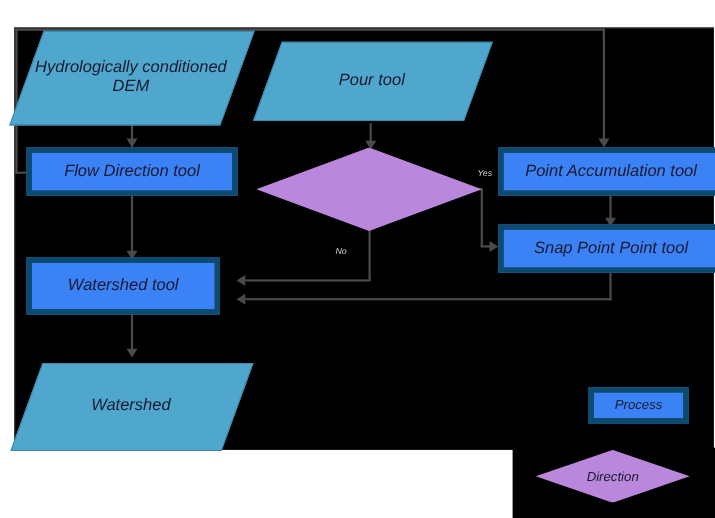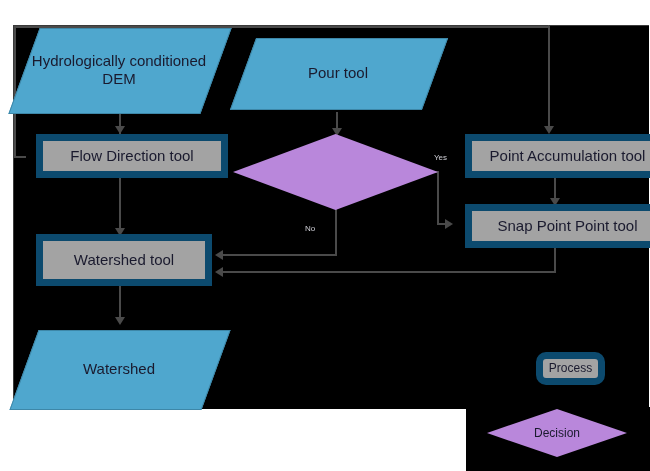--- a/index.html
+++ b/index.html
@@ -1,33 +1,33 @@
 <!DOCTYPE html>
 <html><head>
 <meta charset="utf-8">
 <style>
   html,body{margin:0;padding:0;background:#ffffff;}
   body{width:650px;height:471px;position:relative;overflow:hidden;
        font-family:"Liberation Sans","DejaVu Sans",sans-serif;}
 
-  #canvas{position:absolute;left:0;top:0;width:650px;height:471px;}
+  #canvas{position:absolute;left:0;top:0;width:650px;height:471px;font-style:italic;}
 
   
   .plate{position:absolute;background:#000000;}
   #plate-main{left:13px;top:25px;width:635px;height:383px;
               border-top:1px solid #3a3a3a;border-left:1px solid #3a3a3a;}
   #plate-legend{left:466px;top:407px;width:184px;height:64px;}
   #divider-vert{position:absolute;left:548px;top:25px;width:1px;height:10px;background:#4a4a4a;}
 
   
   .node{position:absolute;box-sizing:border-box;display:flex;
         align-items:center;justify-content:center;text-align:center;
         color:#1a1a2e;line-height:1.22;}
 
-  .shape-process{background:#a3a3a3;border:7px solid #0c4a6e;margin-left:12px;}
+  .shape-process{background:#3b82f6;border:5px solid #0c4a6e;}
 
   .shape-data{background:transparent;border:none;}
   .shape-data .fill{position:absolute;left:0;top:0;width:100%;height:100%;
         background:#4fa7ce;border:1px solid #3d87a8;
         transform:skewX(-20deg);transform-origin:center;}
   .shape-data .lbl{position:relative;z-index:2;}
 
   .shape-decision{background:transparent;border:none;}
   .shape-decision .fill{position:absolute;left:0;top:0;width:100%;height:100%;
         background:#b987db;
@@ -128,22 +128,22 @@
 
   <div class="node shape-data" style="left:24px;top:330px;width:190px;height:78px;font-size:15px;text-align:right;">
     <span class="fill"></span>
     <span class="lbl">Watershed</span>
   </div>
 
   <div class="branch-lbl" style="left:412px;top:153px;margin-left:22px;">Yes</div>
   <div class="branch-lbl" style="left:305px;top:224px;">No</div>
 
 
-  <div class="node shape-process legend-item" style="left:524px;top:352px;width:69px;height:33px;font-size:12px;border-radius:10px;">
+  <div class="node shape-process legend-item" style="left:535px;top:352px;width:91px;height:33px;font-size:12px;">
     <span>Process</span>
   </div>
 
   <div class="node shape-decision legend-item" style="left:487px;top:409px;width:140px;height:48px;font-size:12px;">
     <span class="fill"></span>
-    <span class="lbl">Decision</span>
+    <span class="lbl">Direction</span>
   </div>
 
 </div>
 
 </body></html>

